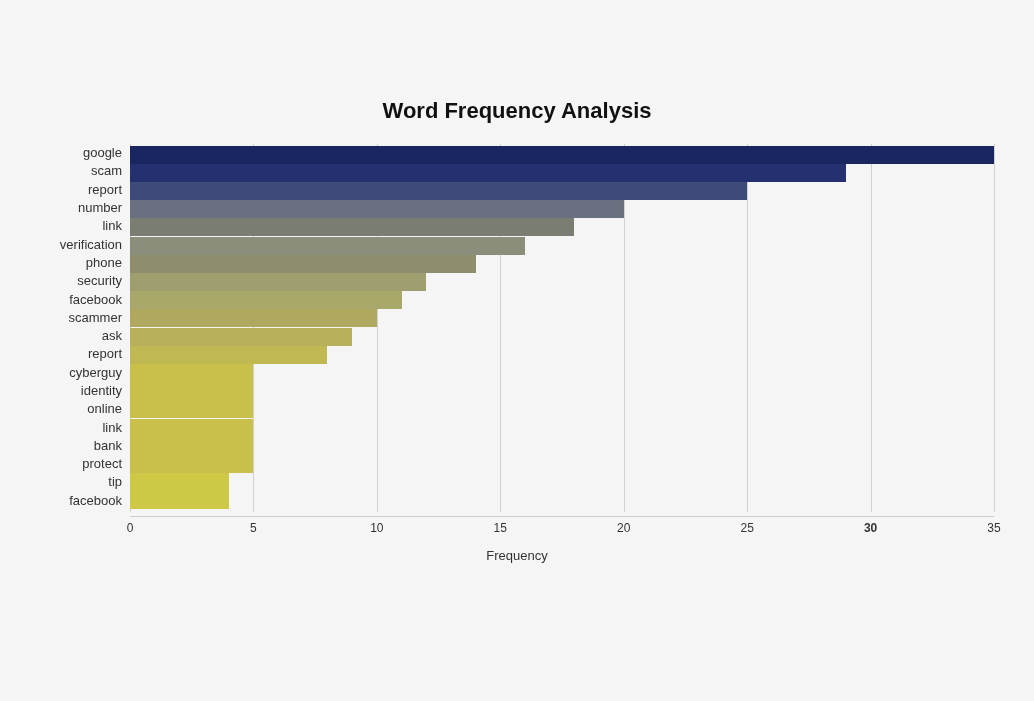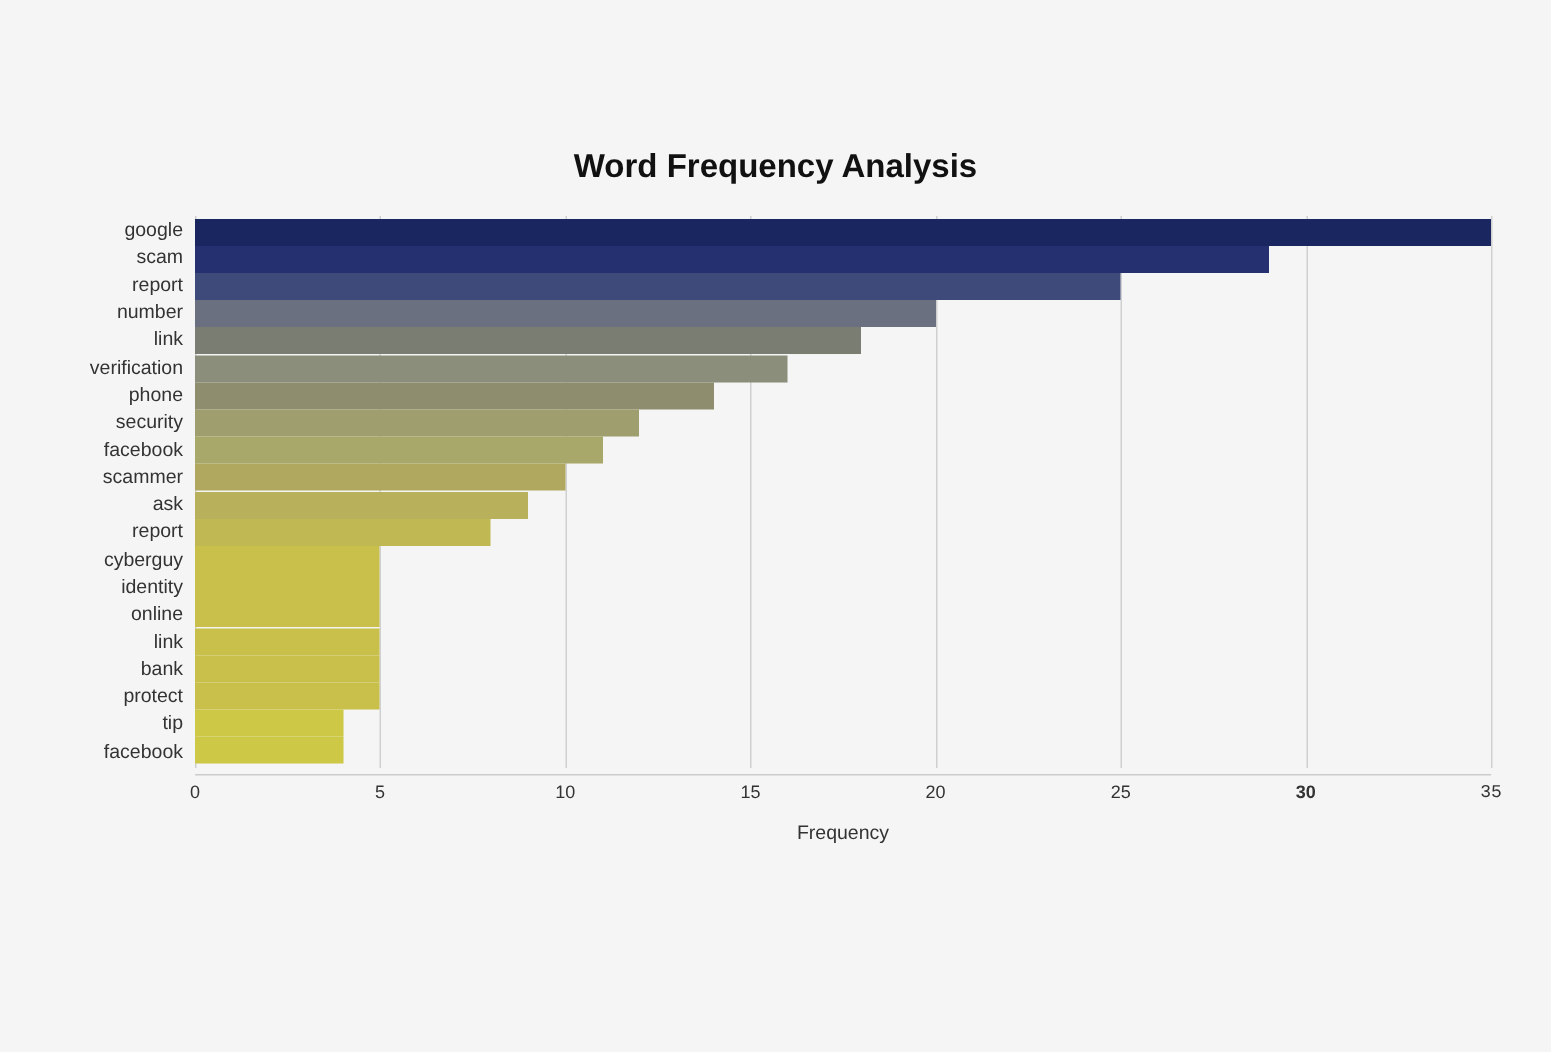--- a/index.html
+++ b/index.html
@@ -218,24 +218,24 @@
       <div style="flex:1; position:relative; height:30px;">
         <div class="x-axis-line"></div>
         <div id="x-ticks-container" style="position:relative; height:28px;">
             <span class="x-tick" style="left: 0%;">0</span>
             <span class="x-tick" style="left: 14.2857%;">5</span>
             <span class="x-tick" style="left: 28.5714%;">10</span>
             <span class="x-tick" style="left: 42.8571%;">15</span>
             <span class="x-tick" style="left: 57.1429%;">20</span>
             <span class="x-tick" style="left: 71.4286%;">25</span>
             <span class="x-tick" style="left: 85.7143%; font-weight: bold;">30</span>
-            <span class="x-tick" style="left: 100%; font-family: Liberation Mono, monospace;">35</span>
+            <span class="x-tick" style="left: 100%;">35</span>
           </div>
       </div>
     </div>
-    <div style="display:flex; flex-direction:row;">
+    <div style="display:flex; flex-direction:column;">
       <div style="width:90px; flex-shrink:0;"></div>
       <div style="flex:1; text-align:center;">
         <span class="x-label">Frequency</span>
       </div>
     </div>
   </div>
 </div>
 
 </body></html>

